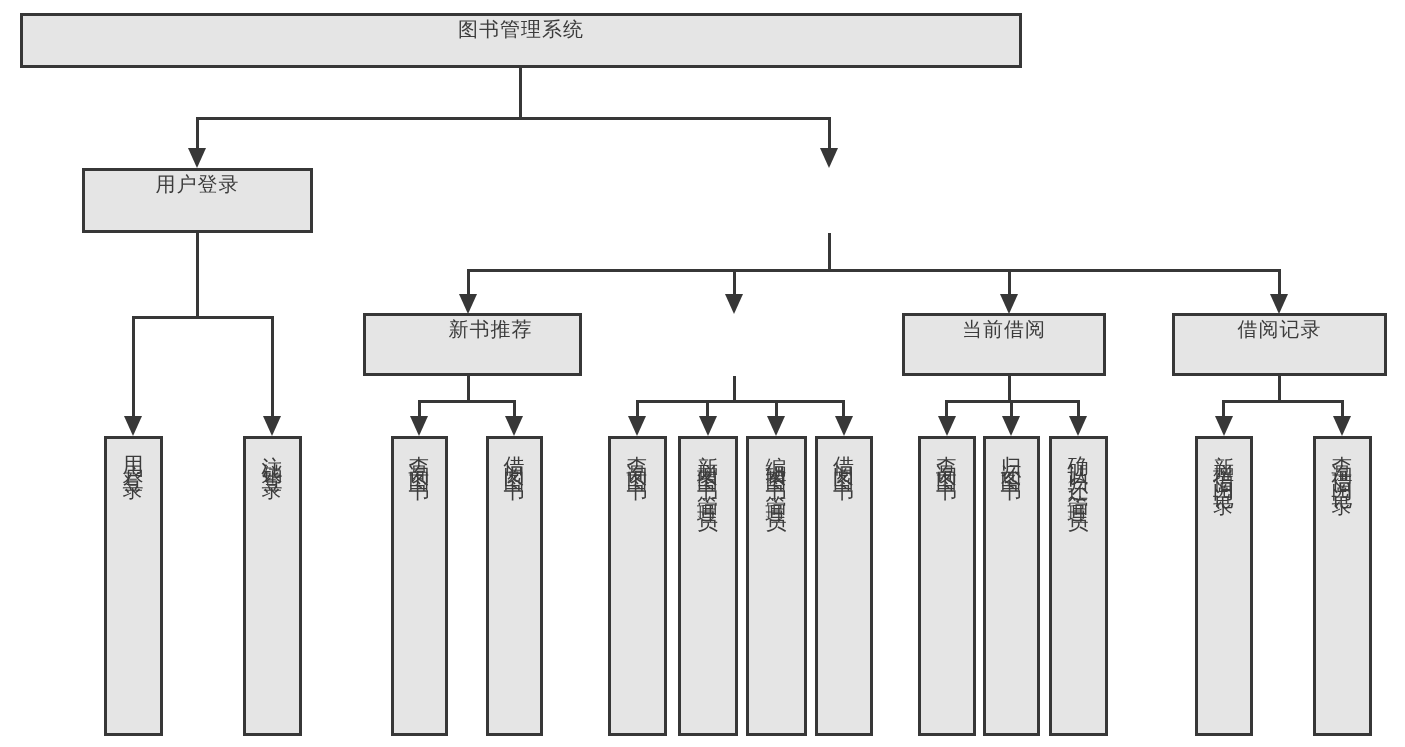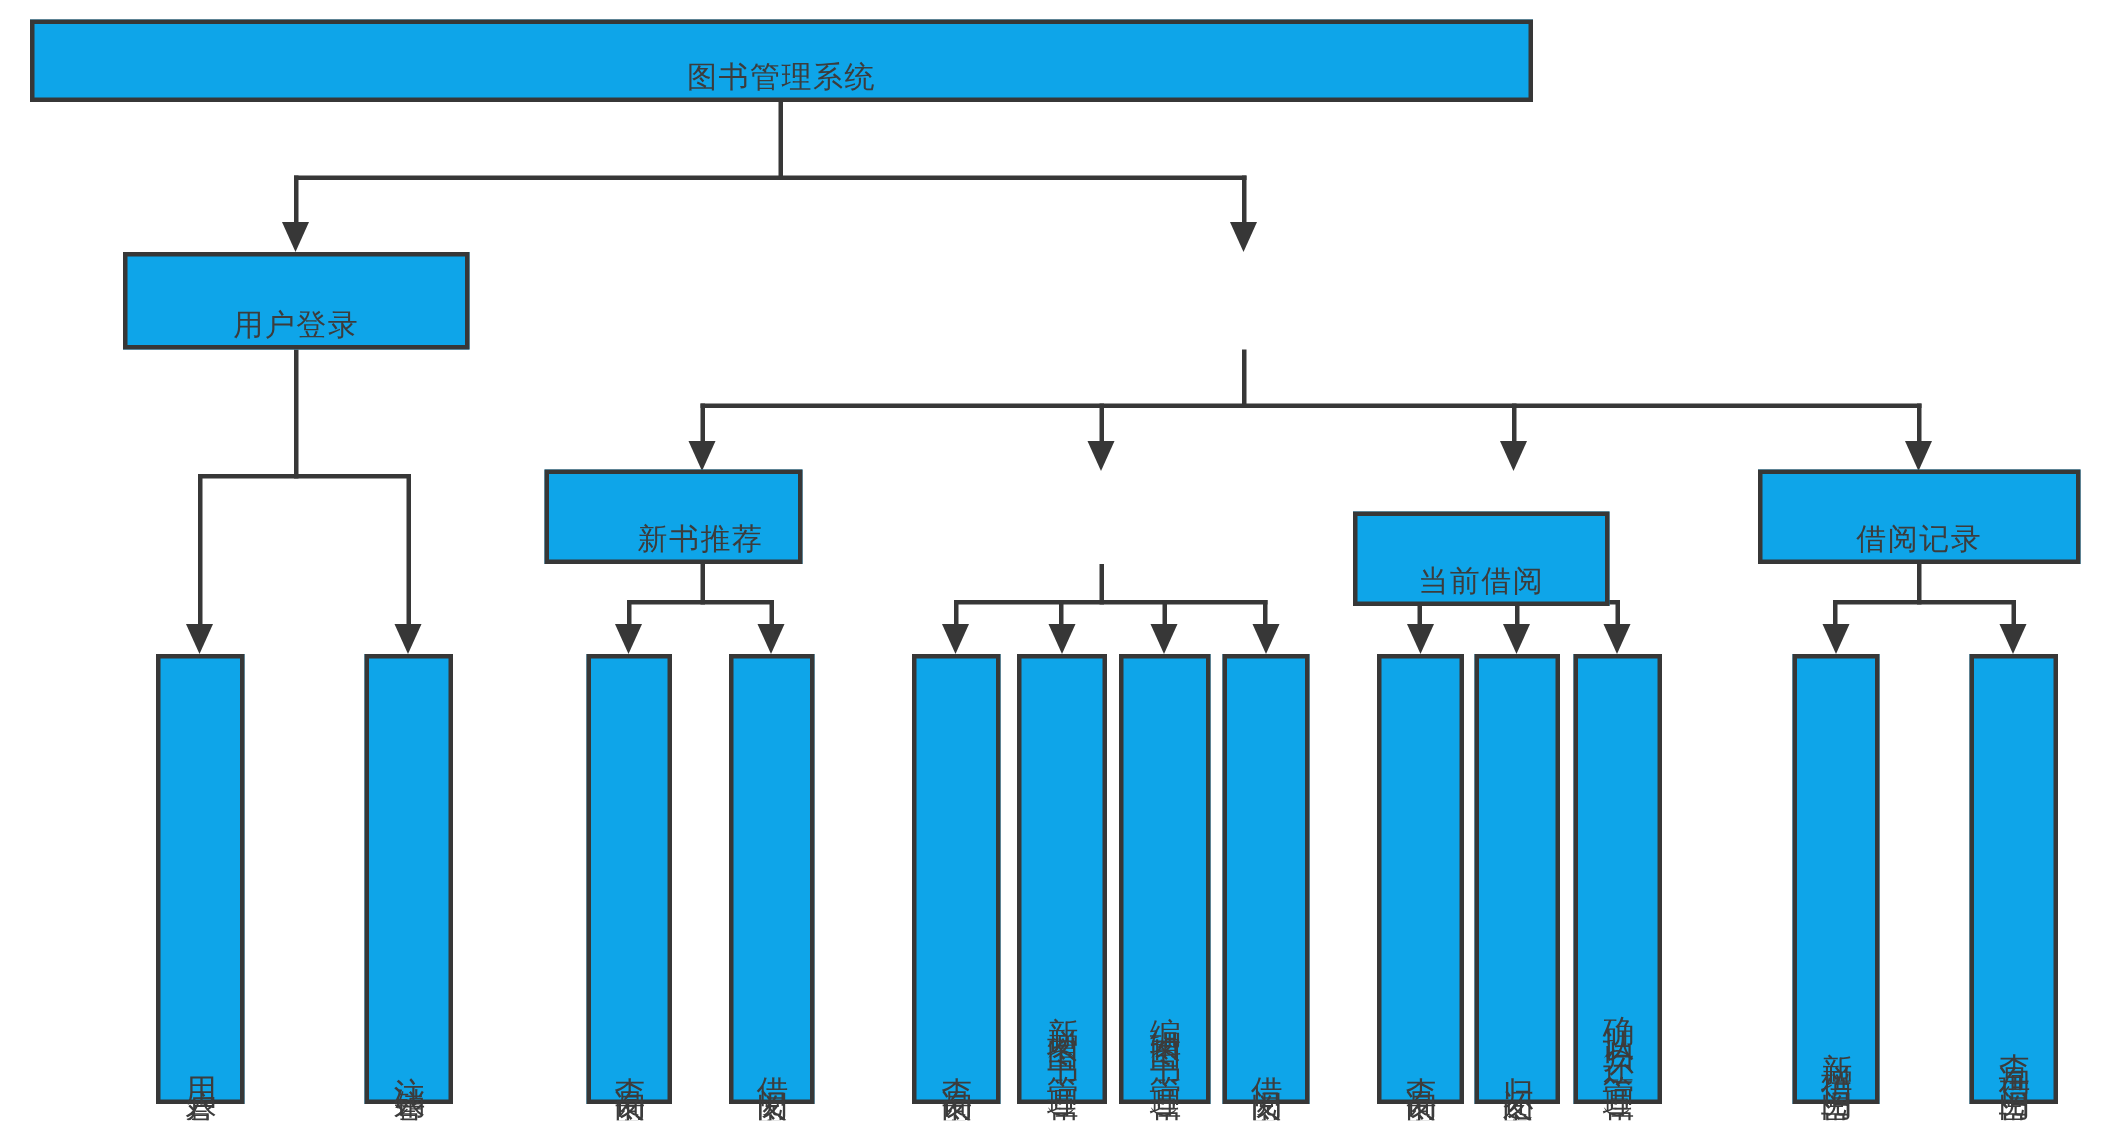--- a/index.html
+++ b/index.html
@@ -8,23 +8,23 @@
     width: 1405px;
     height: 747px;
     background: #ffffff;
     overflow: hidden;
     font-family: "Liberation Sans", "DejaVu Sans", sans-serif;
   }
   .box {
     position: absolute;
     box-sizing: border-box;
     border: 3px solid #373737;
-    background: #0ea5e9;
+    background: #e5e5e5;
     display: flex;
-    align-items: flex-end;
+    align-items: flex-start;
     justify-content: center;
     color: #3c3c3c;
     font-size: 20px;
     letter-spacing: 1px;
     z-index: 2;
   }
   .vlabel {
     writing-mode: vertical-rl;
     text-orientation: mixed;
     font-size: 21px;
@@ -85,24 +85,24 @@
   <div class="hline" style="left:467px; top:269px; width:814px;"></div>
   <div class="vline" style="left:467px; top:269px; height:26px;"></div>
   <div class="arrow" style="left:459px; top:294px;"></div>
   <div class="vline" style="left:733px; top:269px; height:26px;"></div>
   <div class="arrow" style="left:725px; top:294px;"></div>
   <div class="vline" style="left:1008px; top:269px; height:26px;"></div>
   <div class="arrow" style="left:1000px; top:294px;"></div>
   <div class="vline" style="left:1278px; top:269px; height:26px;"></div>
   <div class="arrow" style="left:1270px; top:294px;"></div>
 
-  <div class="box" style="left:363px; top:313px; width:172px; height:63px;padding-left:36px;">
+  <div class="box" style="left:363px; top:313px; width:219px; height:63px;padding-left:36px;">
     <span>新书推荐</span>
   </div>
-  <div class="box" style="left:902px; top:313px; width:171px; height:63px;margin-top:28px;">
+  <div class="box" style="left:902px; top:313px; width:204px; height:63px;">
     <span>当前借阅</span>
   </div>
   <div class="box" style="left:1172px; top:313px; width:215px; height:63px;">
     <span>借阅记录</span>
   </div>
 
   <div class="vline" style="left:467px; top:376px; height:27px;"></div>
   <div class="hline" style="left:418px; top:400px; width:98px;"></div>
   <div class="vline" style="left:418px; top:400px; height:17px;"></div>
   <div class="arrow" style="left:410px; top:416px;"></div>

